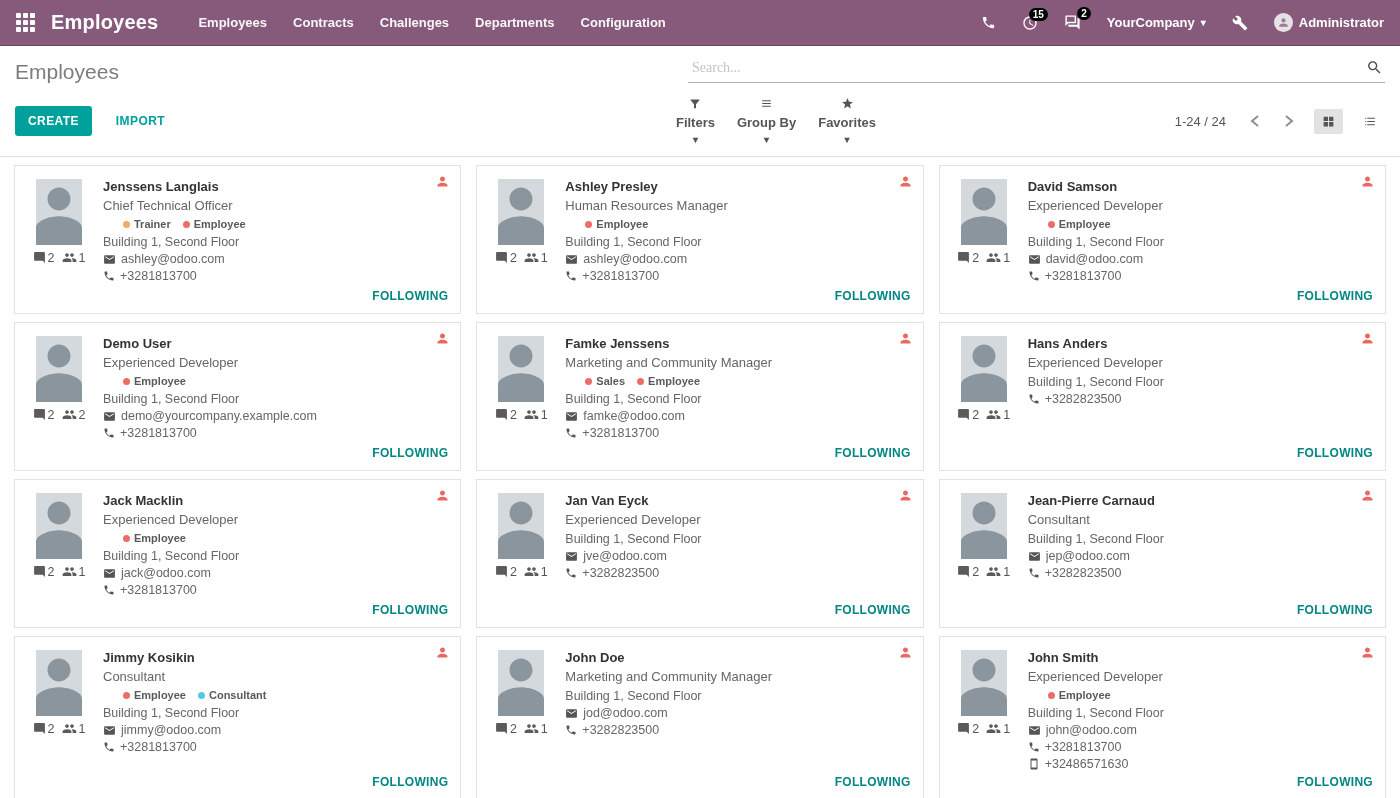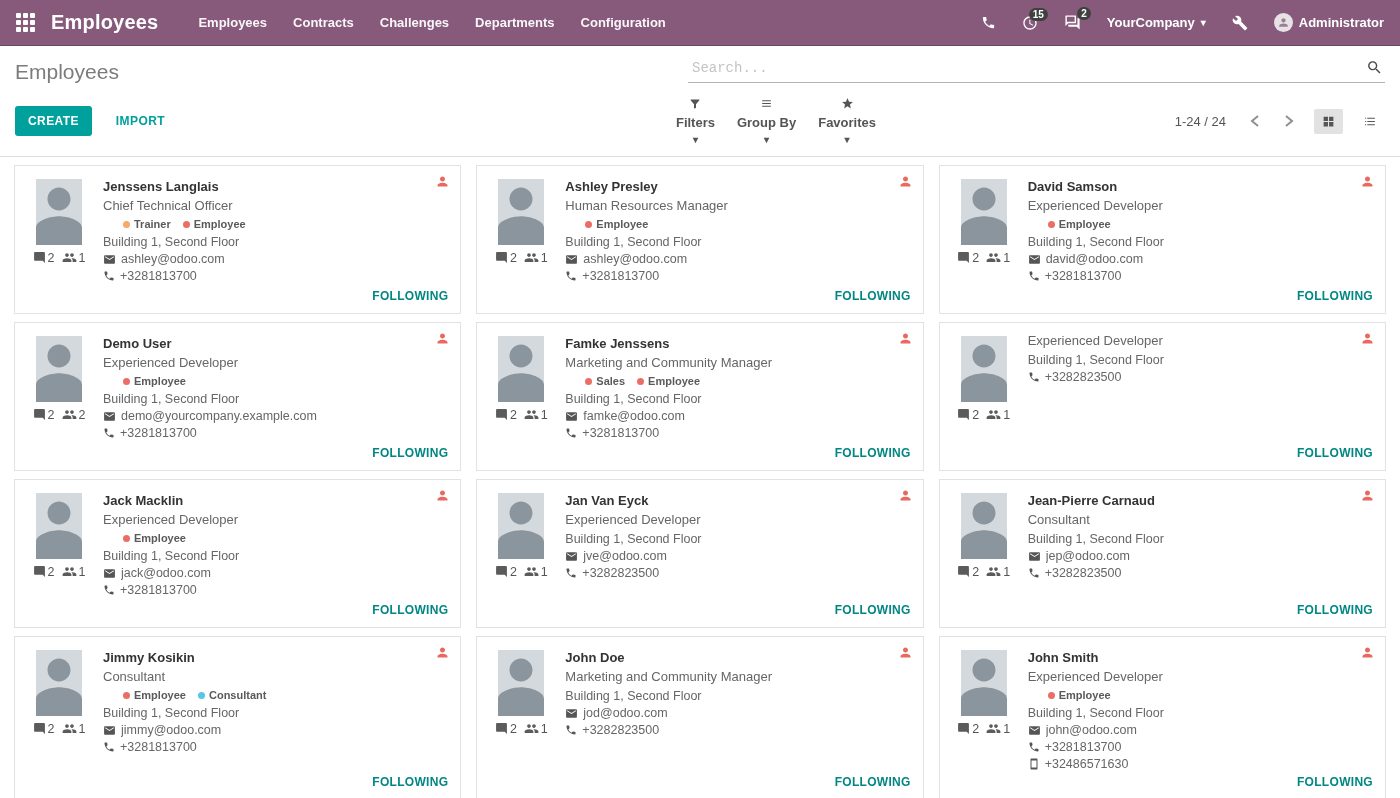--- a/index.html
+++ b/index.html
@@ -18,36 +18,36 @@
   }
   .apps-grid { display:grid; grid-template-columns:repeat(3,5px); grid-gap:2px; cursor:pointer; }
   .apps-grid i { width:5px; height:5px; background:#fff; border-radius:1px; }
   .app-title { font-size:20px; font-weight:bold; margin:0 40px 0 16px; letter-spacing:.2px; }
   .nav-menu { display:flex; align-items:center; gap:26px; }
   .nav-menu a { color:#fff; font-size:13px; text-decoration:none; font-weight:bold; opacity:.95; cursor:pointer; }
   .nav-right { margin-left:auto; display:flex; align-items:center; gap:26px; }
   .nav-ic { position:relative; cursor:pointer; }
   .nav-ic svg { fill:#fff; }
   .nav-badge {
-    position:absolute; top:-7px; right:-10px; background:#404040; color:#fff;
+    position:absolute; top:-7px; right:-10px; background:#000000; color:#fff;
     font-size:10px; font-weight:bold; border-radius:8px; padding:1px 4px; line-height:11px;
   }
   .company, .username { font-size:13px; font-weight:bold; display:flex; align-items:center; gap:6px; cursor:pointer; }
   .caret { font-size:10px; line-height:1; }
   .user-avatar { width:19px; height:19px; border-radius:50%; background:#e8e2e6; display:flex; align-items:center; justify-content:center; overflow:hidden; }
   .user-avatar svg { fill:#9b7f92; }
 
   
   .control-panel { padding:10px 15px 0 15px; border-bottom:1px solid #ddd; background:#fff; }
   .cp-row1 { display:flex; align-items:flex-start; }
   .page-title { font-size:21px; font-weight:400; color:#7c7c7c; margin:4px 0 0 0; }
   .search-box { margin-left:auto; width:697px; position:relative; border-bottom:1px solid #b3b3b3; padding:2px 26px 5px 2px; }
   .search-box input {
     border:none; outline:none; width:100%; font-size:14px;
-    font-family:Liberation Mono, monospace; color:#555; background:transparent;
+    font-family:Liberation Serif, serif; color:#555; background:transparent;
   }
   .search-box input::placeholder { color:#c4c4c4; }
   .search-ic { position:absolute; right:2px; top:3px; cursor:pointer; }
   .search-ic svg { fill:#4c4c4c; }
 
   .cp-row2 { display:flex; align-items:center; margin-top:13px; padding-bottom:11px; }
   .btn-create {
     background:#00A09D; color:#fff; border:none; border-radius:3px; cursor:pointer;
     font-size:12px; font-weight:bold; padding:8px 13px; letter-spacing:.4px;
     font-family:"Liberation Sans", sans-serif;
@@ -512,20 +512,21 @@
         </span>
         <span class="badge">
           <svg width="15" height="15" viewBox="0 0 24 24">
               <path d="M16 11c1.66 0 2.99-1.34 2.99-3S17.66 5 16 5c-1.66 0-3 1.34-3 3s1.34 3 3 3zm-8 0c1.66 0 2.99-1.34 2.99-3S9.66 5 8 5C6.34 5 5 6.34 5 8s1.34 3 3 3zm0 2c-2.33 0-7 1.17-7 3.5V19h14v-2.5c0-2.33-4.67-3.5-7-3.5zm8 0c-.29 0-.62.02-.97.05 1.16.84 1.97 1.97 1.97 3.45V19h6v-2.5c0-2.33-4.67-3.5-7-3.5z"></path>
             </svg>
           <span>1</span>
         </span>
       </div>
     </div>
     <div class="card-body">
+      <h4 class="emp-name">Hans Anders</h4>
       <div class="emp-job">Experienced Developer</div>
 
       <div class="line loc">
           <span class="txt">Building 1, Second Floor</span>
         </div>
 
       <div class="line phone-line">
         <svg width="12" height="12" viewBox="0 0 24 24">
             <path d="M6.6 10.8c1.4 2.8 3.8 5.1 6.6 6.6l2.2-2.2c.3-.3.7-.4 1-.2 1.1.4 2.3.6 3.6.6.6 0 1 .4 1 1V20c0 .6-.4 1-1 1C10.6 21 3 13.4 3 4c0-.6.4-1 1-1h3.5c.6 0 1 .4 1 1 0 1.2.2 2.4.6 3.6.1.3 0 .7-.2 1l-2.3 2.2z"></path>
           </svg>

